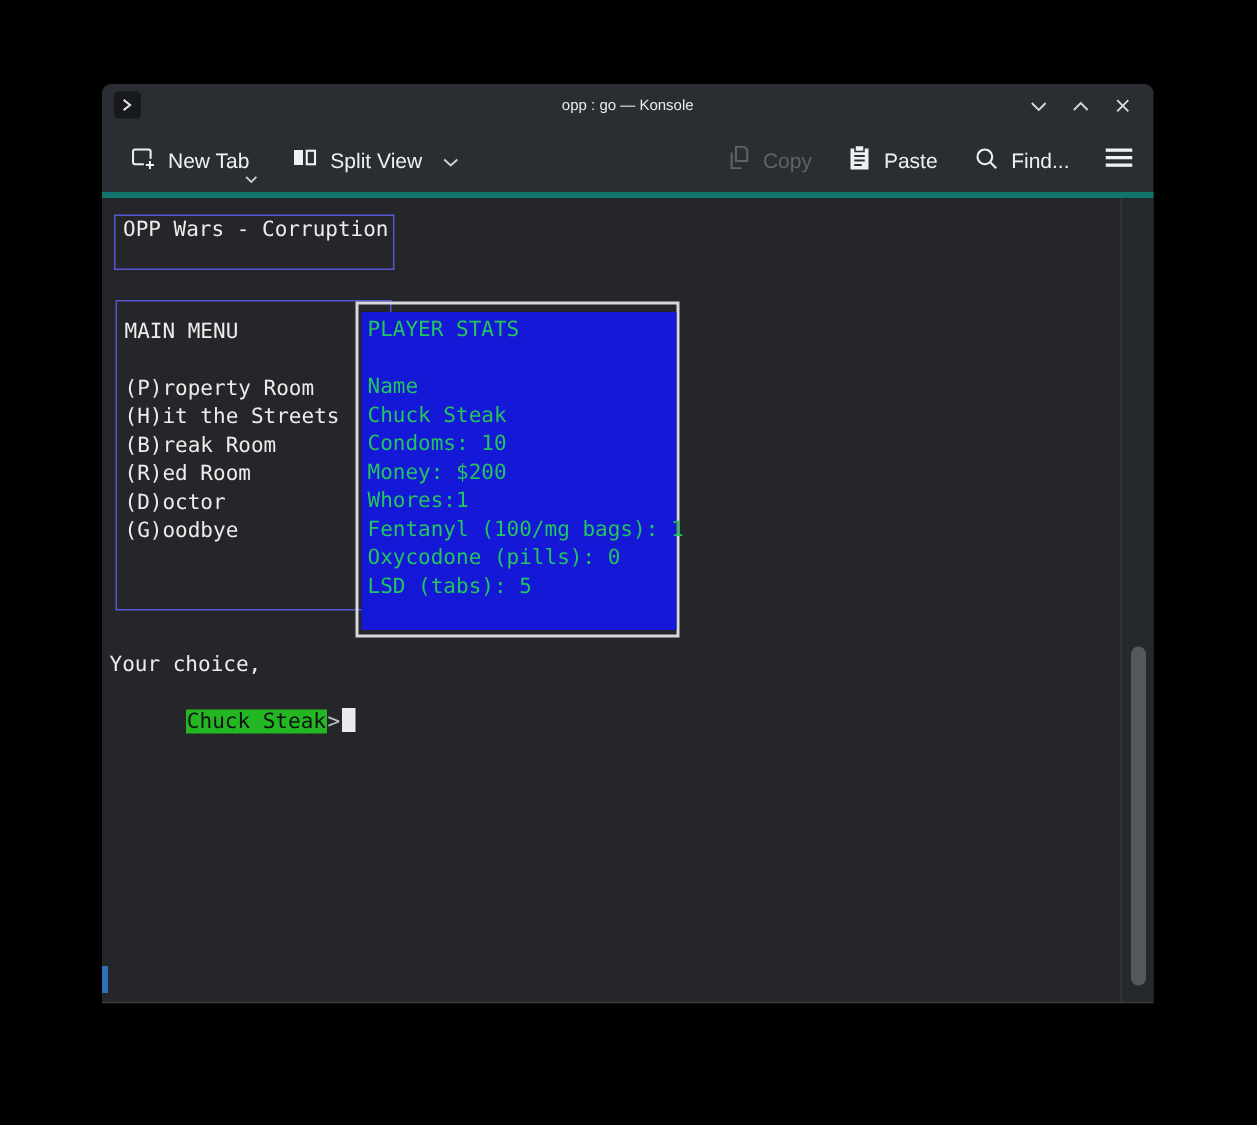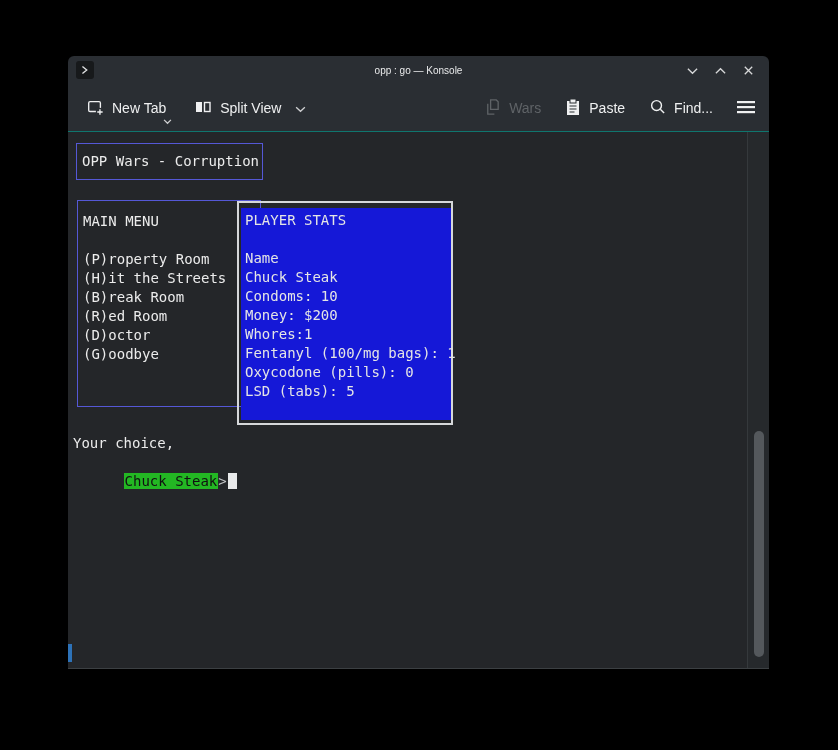--- a/index.html
+++ b/index.html
@@ -17,45 +17,45 @@
               align-items:center; justify-content:center; }
   .titletext { position:absolute; left:0; right:0; top:0; height:29px;
                display:flex; align-items:center; justify-content:center;
                color:#e9eaeb; font-size:10px; }
   .controls { position:absolute; right:10px; top:0; height:29px;
               display:flex; align-items:center; gap:6px; }
   .ctrl-btn { width:22px; height:22px; display:flex; align-items:center;
               justify-content:center; cursor:default; }
 
   
-  .toolbar { height:47px; border-bottom:1px solid #0f766e;
+  .toolbar { height:47px; border-bottom:4px solid #0f766e;
              display:flex; align-items:center; padding:0 14px 0 18px;
              color:#eff0f1; font-size:14px; }
   .tb-left { display:flex; align-items:center; gap:28px; }
   .tb-right { display:flex; align-items:center; gap:24px; margin-left:auto; }
   .tb-btn { display:flex; align-items:center; gap:8px; position:relative; }
   .tb-btn.disabled { color:#5f6367; }
   .mini-chevron { position:absolute; right:-6px; bottom:-9px; }
 
   
   .terminal { position:absolute; left:0; top:76px; width:701px; height:536px;
               background:#242629; overflow:hidden;
               font-family:"DejaVu Sans Mono", monospace; font-size:14px;
               line-height:19px; color:#ececec; }
   .term-line { white-space:pre; height:19px; }
 
   .title-box { position:absolute; left:8px; top:11px; width:187px; height:37px;
-               border:1px solid #5558d6; display:flex; align-items:center;
+               border:1px solid #5558d6; display:flex; 
                padding-left:5px; white-space:pre; }
   .menu-box { position:absolute; left:9px; top:68px; width:184px; height:207px;
               border:1px solid #5558d6; padding:11px 2px 0 5px; }
   .stats-box { position:absolute; left:169px; top:69px; width:216px; height:224px;
                border:2px solid #d6d8da; }
   .stats-blue { position:absolute; left:2px; top:5px; width:210px; height:212px;
-                background:#1518d7; padding:3px 12px 0 4px; color:#e5e5e5; }
+                background:#1518d7; padding:3px 12px 0 4px; color:#22c55e; }
 
   .prompt1 { position:absolute; left:5px; top:302px; white-space:pre; }
   .prompt2 { position:absolute; left:5px; top:321px; white-space:pre; }
   .name-hl { background:#23b723; color:#111; padding:0 1px; }
   .caret { color:#c2c4c6; }
   .cursor-block { display:inline-block; width:9px; height:16px;
                   background:#e9eaeb; vertical-align:-3px; margin-left:1px; }
 
   .output-indicator { position:absolute; left:0; top:512px; width:4px;
                       height:18px; background:#2d72b8; }
@@ -132,21 +132,21 @@
     </div>
 
     <div class="tb-right">
       <div class="tb-btn disabled">
         <span>
           <svg width="17" height="18" viewBox="0 0 18 19">
             <path d="M7,2 L13,2 L15,4 L15,12 L7,12 Z" fill="none" stroke="#5f6367" stroke-width="1.4"></path>
             <path d="M4,6 L4,17 L11,17" fill="none" stroke="#5f6367" stroke-width="1.4"></path>
           </svg>
         </span>
-        <span>Wars</span>
+        <span>Copy</span>
       </div>
       <div class="tb-btn">
         <span>
           <svg width="16" height="18" viewBox="0 0 16 18">
             <rect x="2" y="3" width="12" height="14" fill="#eff0f1"></rect>
             <rect x="5" y="1" width="6" height="4" fill="#eff0f1" stroke="#2a2e33"></rect>
             <path d="M4.5,8 L11.5,8 M4.5,11 L11.5,11 M4.5,14 L9.5,14" stroke="#2a2e33" stroke-width="1.2"></path>
           </svg>
         </span>
         <span>Paste</span>

